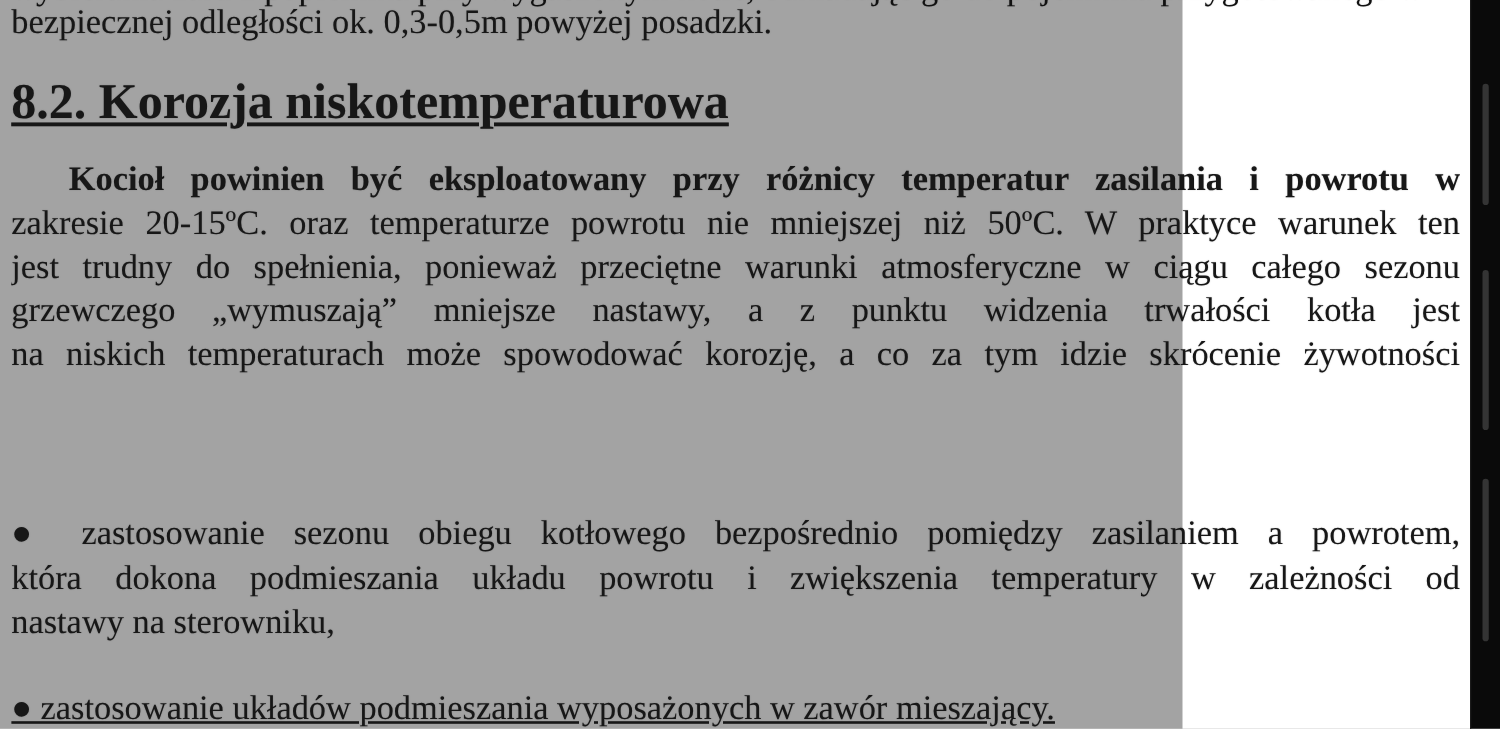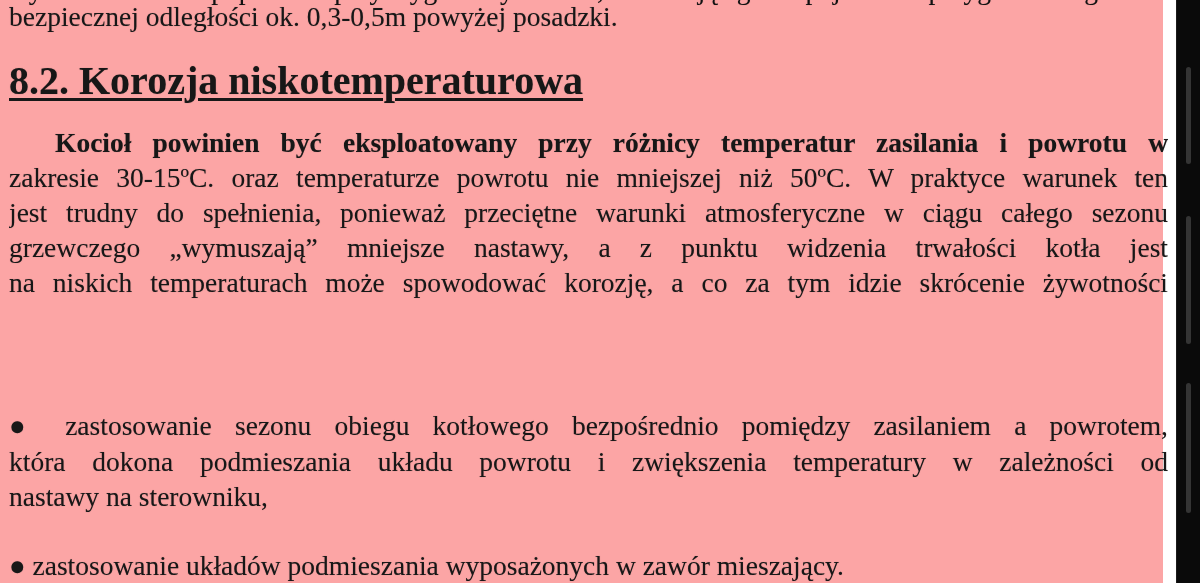--- a/index.html
+++ b/index.html
@@ -4,22 +4,22 @@
 <style>
   html, body { margin: 0; padding: 0; }
   body {
     width: 1200px; height: 583px;
     position: relative; overflow: hidden;
     background: #ffffff;
     font-family: "Liberation Serif", "DejaVu Serif", serif;
   }
   .page {
     position: absolute; left: 0; top: 0;
-    width: 1163px; height: 583px;
-    background: #fca5a5;
+    width: 946px; height: 583px;
+    background: #a3a3a3;
   }
   .doc {
     position: absolute; left: 9px; top: 0;
     width: 1159px; height: 583px;
     color: #171717;
   }
   .doc * { text-shadow: 0 0 1px rgba(40,40,40,0.35); }
   .line {
     position: relative;
     height: 35px; line-height: 35px;
@@ -51,21 +51,21 @@
     height: 42px; line-height: 42px;
     font-size: 40px; font-weight: bold;
     text-decoration: underline;
     text-decoration-thickness: 2.5px;
     text-underline-offset: 4px;
     white-space: nowrap;
   }
   .para { top: 125px; }
   .bullet1 { top: 408px; }
   .bullet1 .line { height: 35.5px; line-height: 35.5px; text-align: center; }
-  .bullet2 { top: 548px; }
+  .bullet2 { top: 548px; text-decoration: underline; }
   .scroll-strip {
     position: absolute; top: 0; right: 0;
     width: 23px; height: 583px;
     border-left: 1px solid #1c1c1c;
   }
   .thumb {
     position: absolute; left: 9px; width: 5px;
     border-radius: 3px;
   }
 </style>
@@ -78,21 +78,21 @@
     <div class="topcut">
       <span class="inner">wybierania żaru z popielnika przy wygaszonym kotle, odkładając go do pojemnika przygotowanego w tym celu przy</span>
     </div>
 
     <div class="line intro">bezpiecznej odległości ok. 0,3-0,5m powyżej posadzki.</div>
 
     <div class="heading">8.2. Korozja niskotemperaturowa</div>
 
     <div class="block para">
       <div class="line jline indent">Kocioł powinien być eksploatowany przy różnicy temperatur zasilania i powrotu w</div>
-      <div class="line jline">zakresie 30-15ºC. oraz temperaturze powrotu nie mniejszej niż 50ºC. W praktyce warunek ten</div>
+      <div class="line jline">zakresie 20-15ºC. oraz temperaturze powrotu nie mniejszej niż 50ºC. W praktyce warunek ten</div>
       <div class="line jline">jest trudny do spełnienia, ponieważ przeciętne warunki atmosferyczne w ciągu całego sezonu</div>
       <div class="line jline">grzewczego „wymuszają” mniejsze nastawy, a z punktu widzenia trwałości kotła jest</div>
       <div class="line jline">na niskich temperaturach może spowodować korozję, a co za tym idzie skrócenie żywotności</div>
     </div>
 
     <div class="block bullet1">
       <div class="line jline">● zastosowanie sezonu obiegu kotłowego bezpośrednio pomiędzy zasilaniem a powrotem,</div>
       <div class="line jline">która dokona podmieszania układu powrotu i zwiększenia temperatury w zależności od</div>
       <div class="line lastline">nastawy na sterowniku,</div>
     </div>

